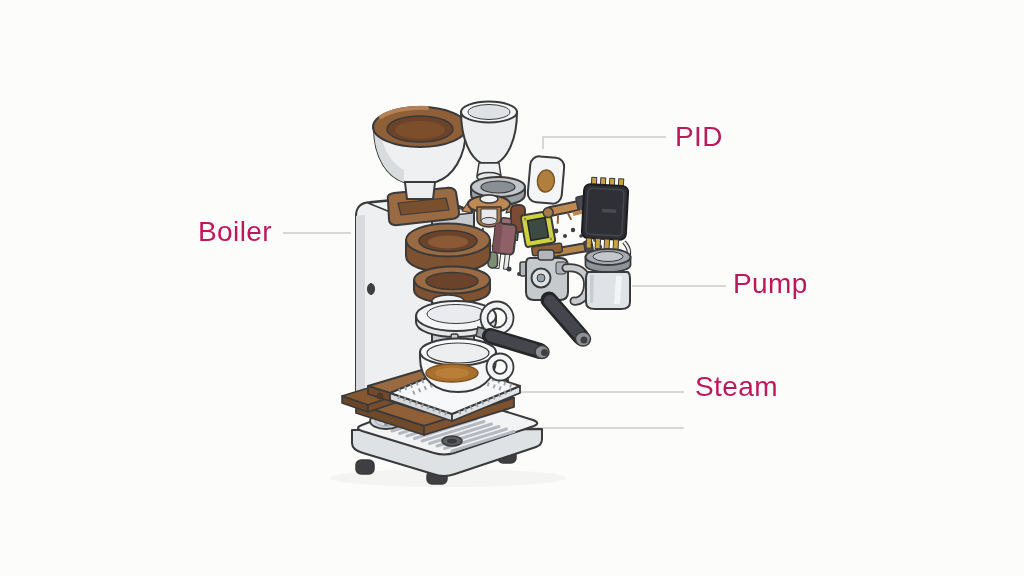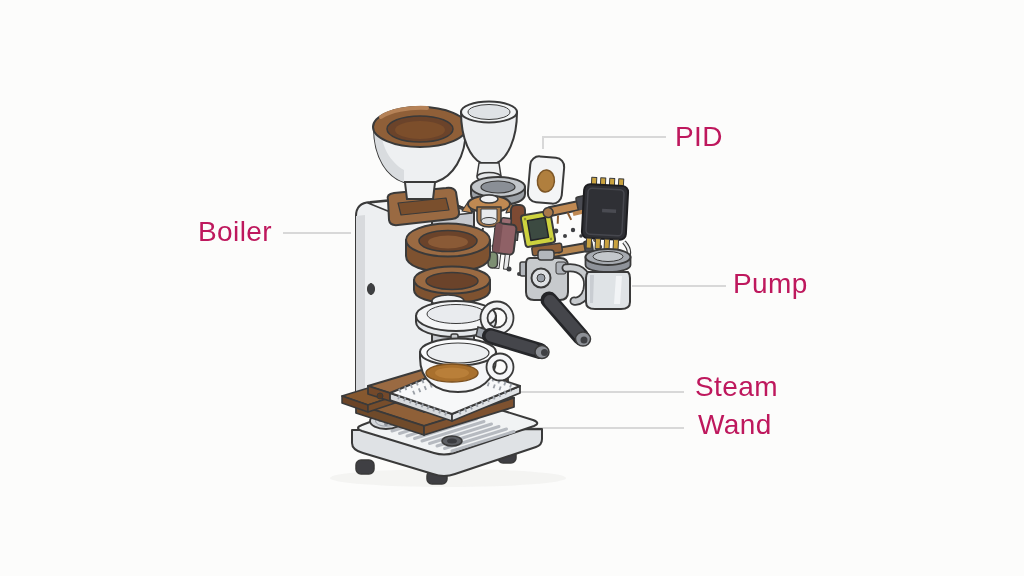--- a/index.html
+++ b/index.html
@@ -294,14 +294,13 @@
       <path d="M588,272 Q586,274 586,278 L586,302 Q586,309 595,309 L621,309 Q630,309 630,302 L630,278 Q630,274 628,272 Z" fill="#dfe3e6" stroke-width="2"></path>
       <path d="M616,276 L622,276 L620,304 L614,304 Z" fill="#f2f4f6" stroke="none"></path>
       <path d="M590,275 L594,275 L593,303 L590,303 Z" fill="#c9cdd2" stroke="none"></path>
     </g>
   </svg>
 
   <div class="label" id="label-boiler">Boiler</div>
   <div class="label" id="label-pid">PID</div>
   <div class="label" id="label-steam">Steam</div>
   <div class="label" id="label-pump">Pump</div>
-  <div class="label" id="label-wand">Wand</div>
 </div>
 
 </body></html>

